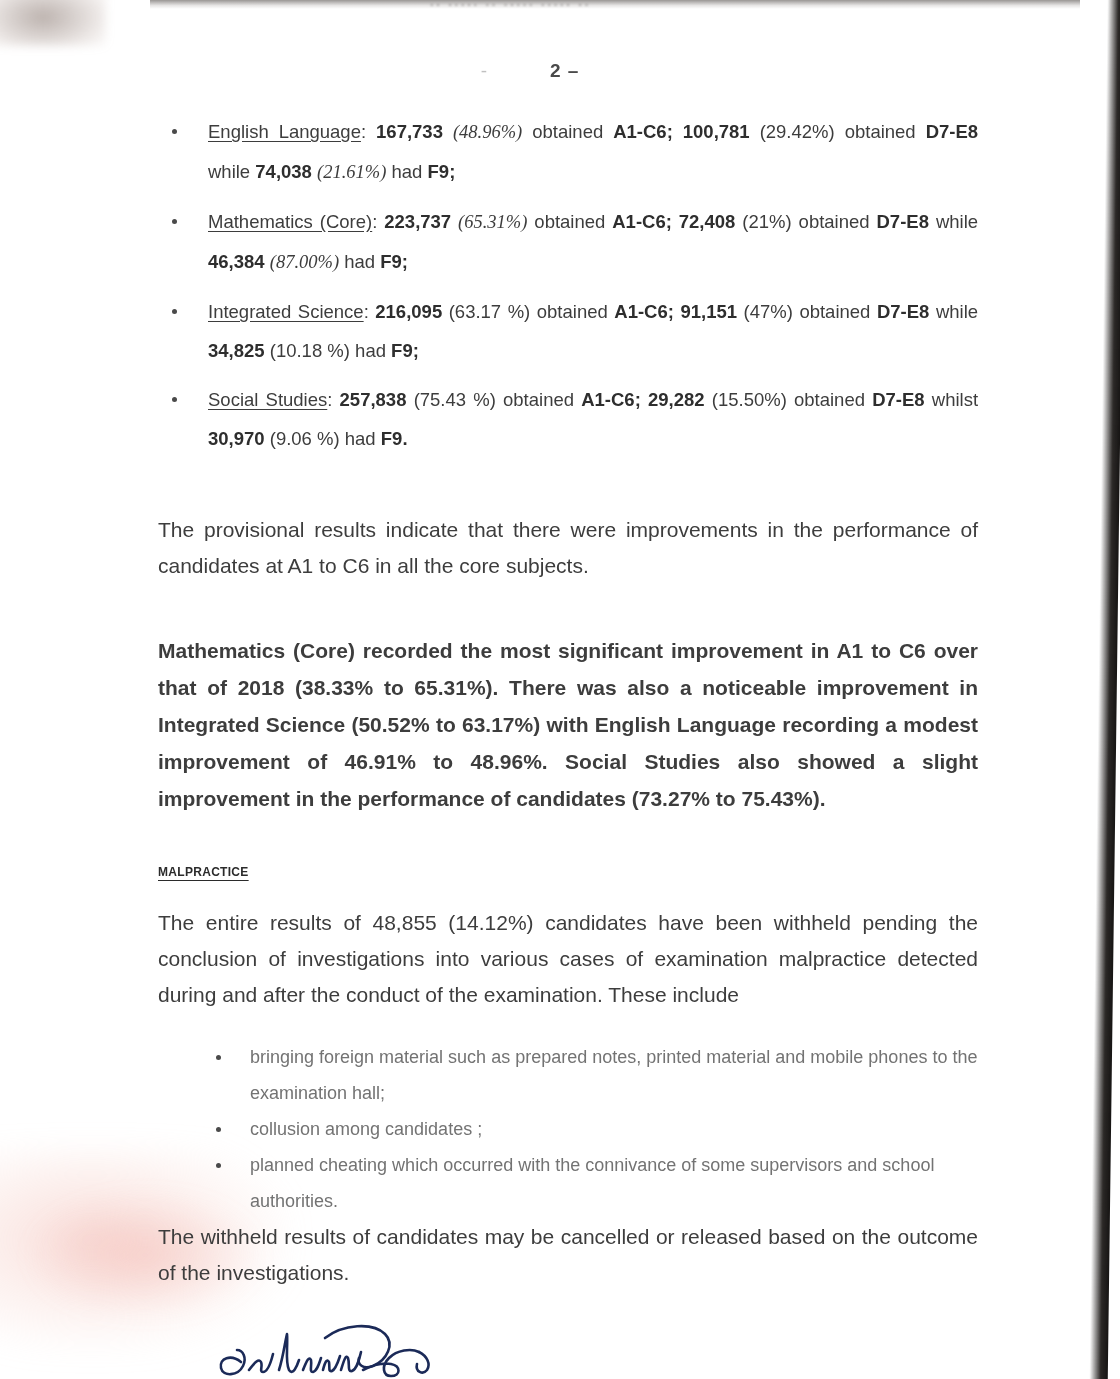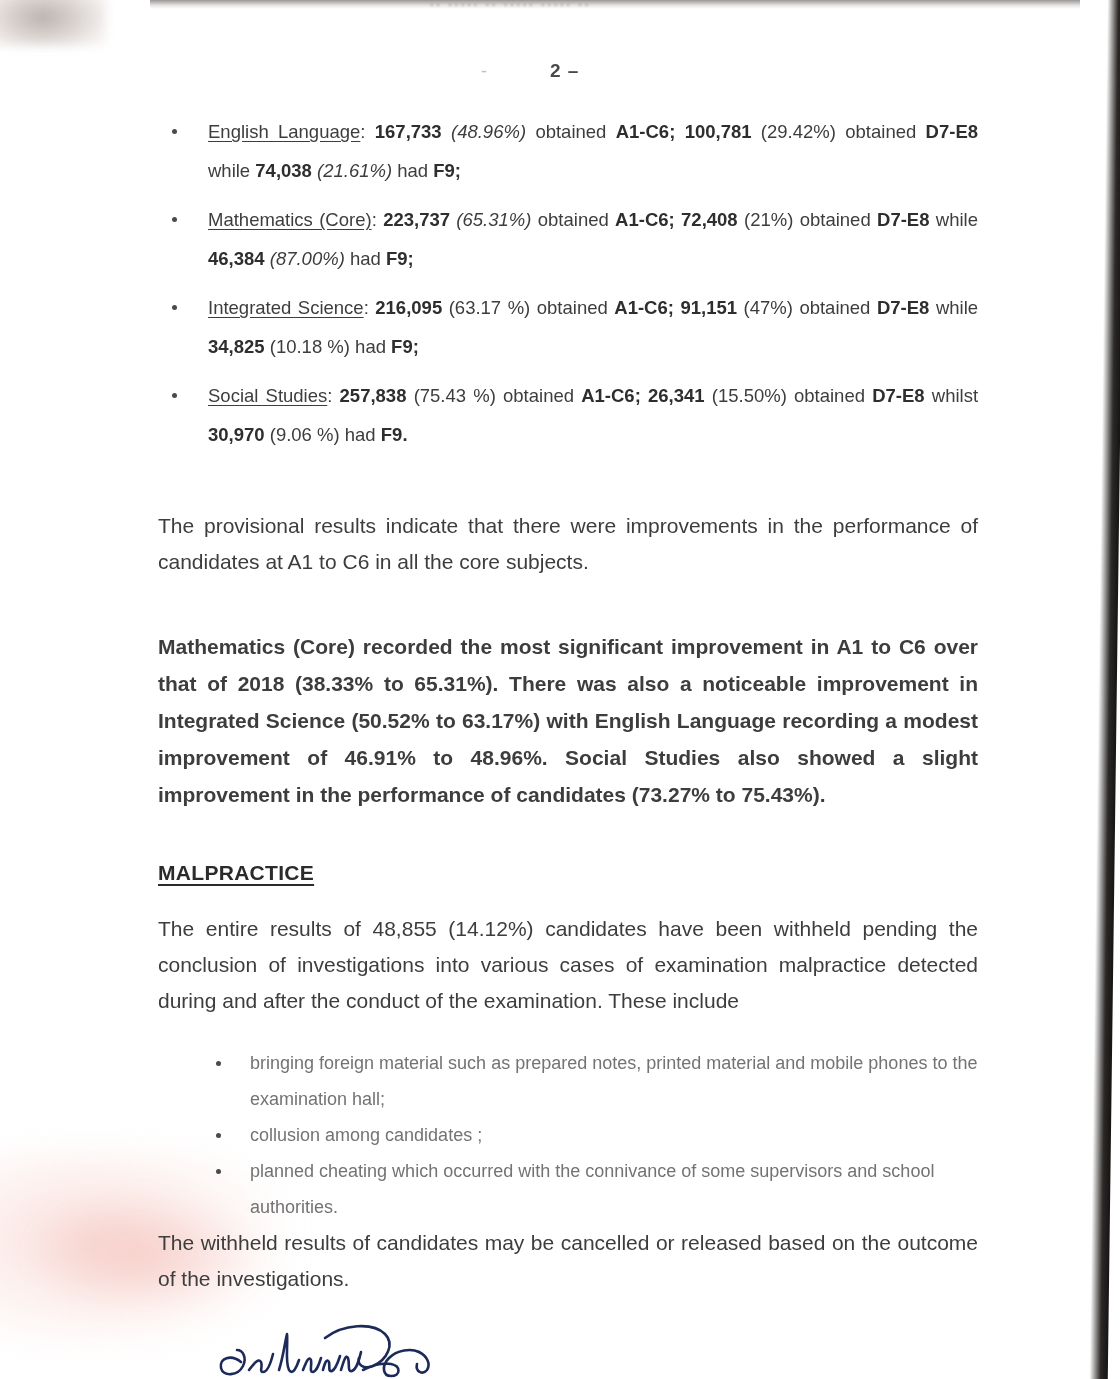--- a/index.html
+++ b/index.html
@@ -125,34 +125,34 @@
     position: absolute;
     left: 14px;
     top: 17px;
     width: 5px;
     height: 5px;
     background: #4a4a4a;
     border-radius: 50%;
   }
   .subj { text-decoration: underline; text-underline-offset: 3px; }
   b { font-weight: bold; color: #2e2e2e; margin-top: 20px; }
-  .it { font-style: italic; }
+  .it { font-style: italic; font-family: Liberation Serif, serif; }
 
   .para {
     font-size: 21px;
     line-height: 36px;
     color: #3d3d3d;
     margin: 0 0 26px 0;
     text-align: justify;
     text-justify: inter-word;
   }
   .para.loose { line-height: 37px; font-weight: bold; }
 
   .heading {
-    font-size: 21px;
+    font-size: 12px;
     font-weight: bold;
     color: #2b2b2b;
     text-decoration: underline;
     text-underline-offset: 4px;
     margin: 0 0 26px 0;
     letter-spacing: 0.3px;
   }
 
   .sub-list {
     list-style: none;
@@ -255,21 +255,21 @@
         <span>(10.18 %)</span>
         <span>had</span>
         <b>F9;</b>
       </li>
       <li>
         <span class="subj">Social Studies</span><span>:</span>
         <b>257,838</b>
         <span>(75.43 %)</span>
         <span>obtained</span>
         <b>A1-C6;</b>
-        <b>26,341</b>
+        <b>29,282</b>
         <span>(15.50%)</span>
         <span>obtained</span>
         <b>D7-E8</b>
         <span>whilst</span>
         <b>30,970</b>
         <span>(9.06 %)</span>
         <span>had</span>
         <b>F9.</b>
       </li>
     </ul>

